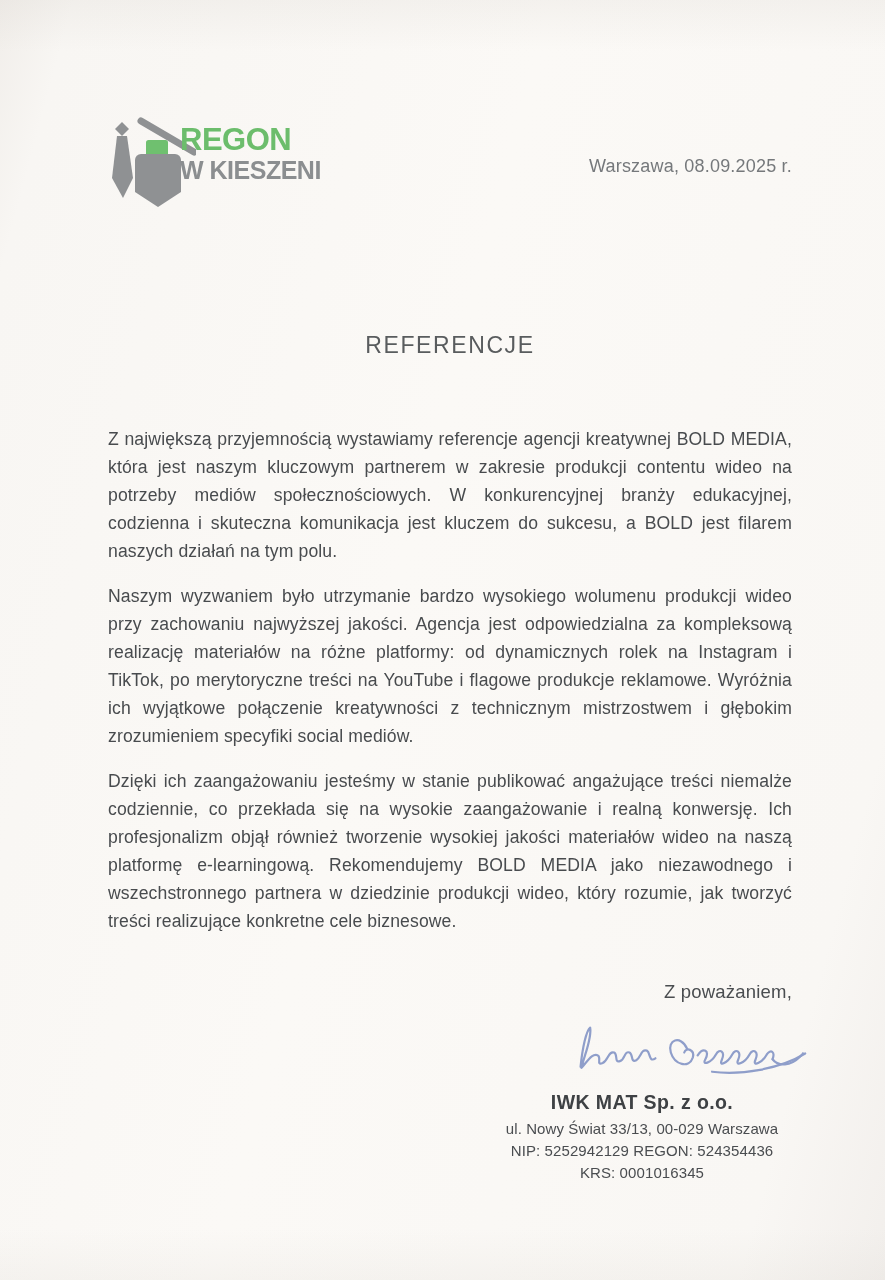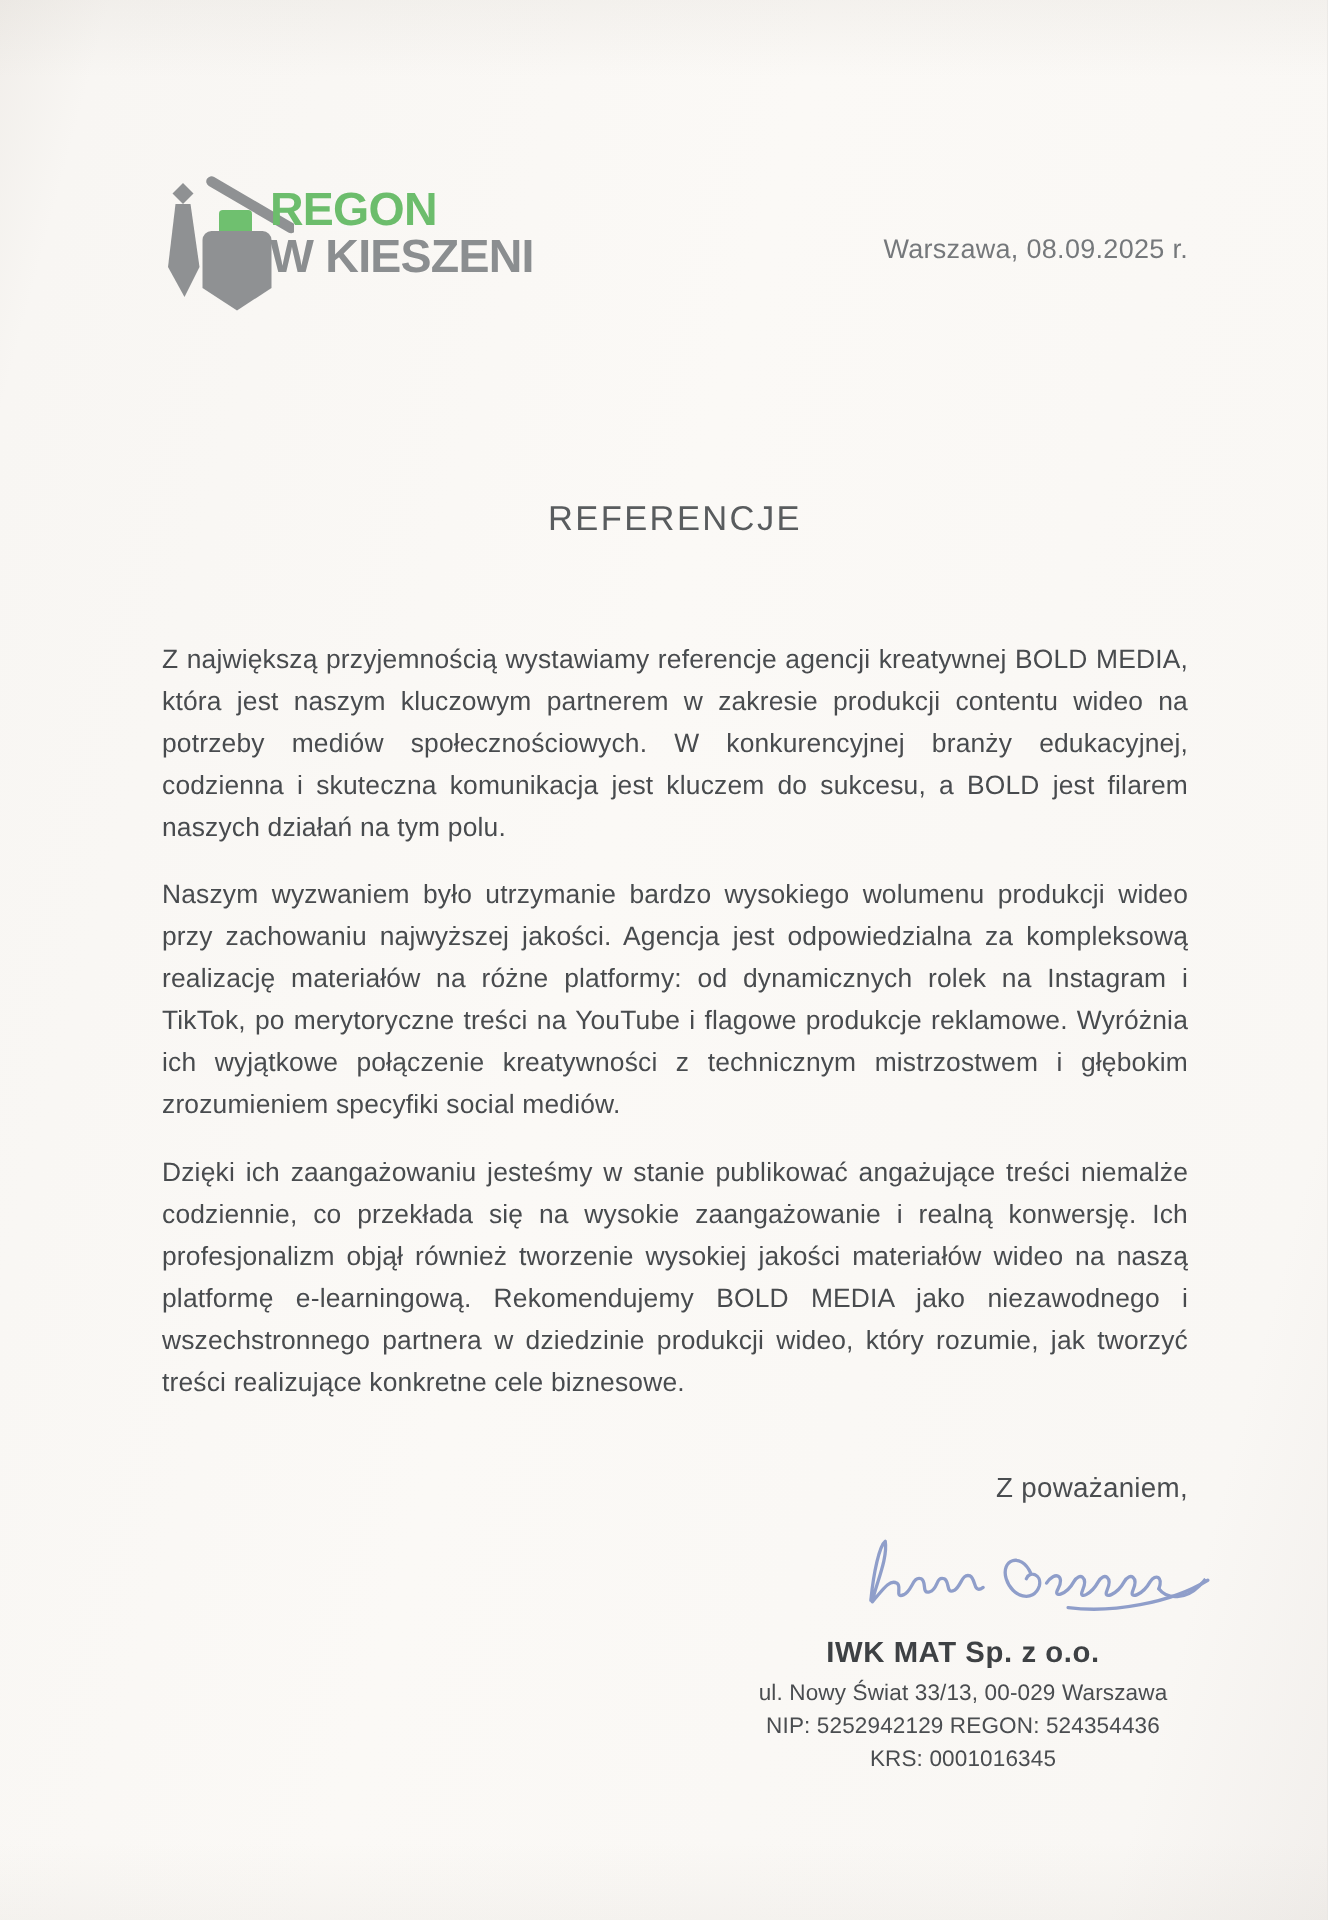--- a/index.html
+++ b/index.html
@@ -28,21 +28,21 @@
     display:flex;justify-content:space-between;align-items:flex-start;
   }
   .logo{display:flex;align-items:flex-start;}
   .logo-icon{width:88px;height:112px;flex:0 0 auto;margin-right:-16px;}
   .logo-text{margin-top:12px;position:relative;z-index:2;}
   .logo-line1{
     font-size:31px;font-weight:700;letter-spacing:-.5px;line-height:31px;
     color:#6cbd6c;
   }
   .logo-line2{
-    font-size:31px;font-weight:700;letter-spacing:-.5px;line-height:31px;
+    font-size:25px;font-weight:700;letter-spacing:-.5px;line-height:31px;
     color:#8b8e90;
   }
   .date{
     margin-top:44px;
     font-size:18px;color:#75787b;letter-spacing:.2px;
   }
   
   .title{
     margin-top:108px;
     text-align:center;

